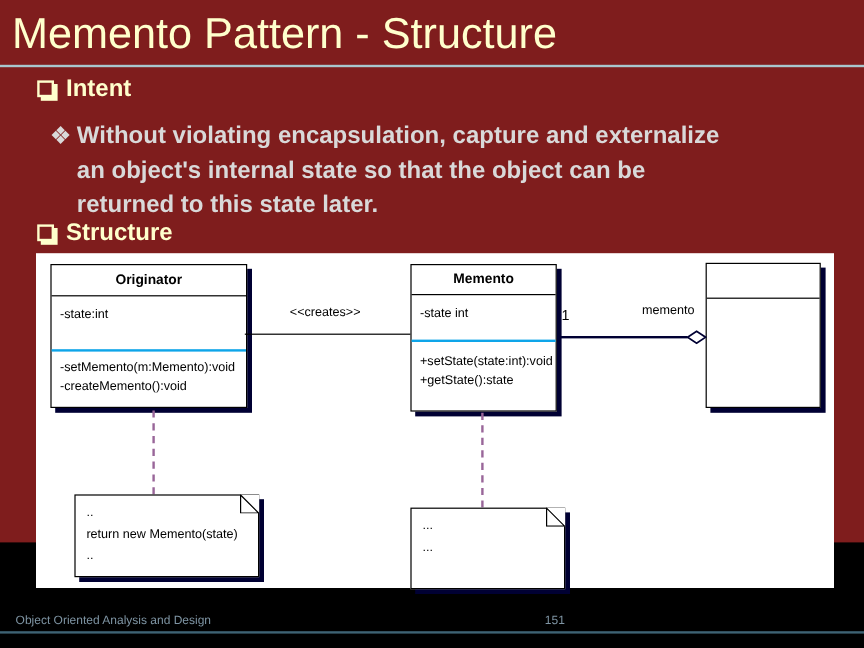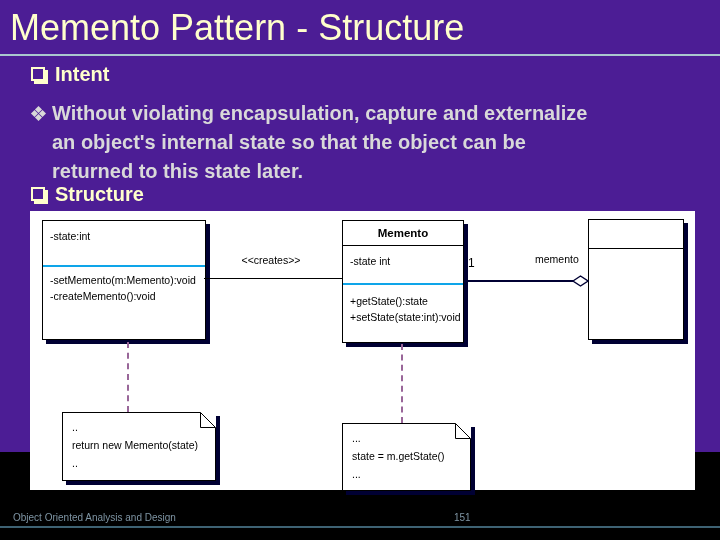--- a/index.html
+++ b/index.html
@@ -1,33 +1,33 @@
 <!DOCTYPE html>
 <html><head>
 <meta charset="utf-8">
 <style>
   html,body{margin:0;padding:0;}
   body{width:720px;height:540px;background:#000;overflow:hidden;
        font-family:"Liberation Sans",sans-serif;}
-  .slide{position:relative;width:720px;height:452px;background:#4c1d95;}
+  .slide{position:relative;width:720px;height:452px;background:#7f1d1d;}
 
   
   .title{position:absolute;left:10px;top:6px;font-size:36px;line-height:44px;
          color:#FFFFCC;white-space:nowrap;}
   .rule-top{position:absolute;left:0;top:54px;width:720px;height:2px;background:#A9C7CE;}
 
   
   .bullet-row{position:absolute;left:8px;display:flex;align-items:center;
               color:#FFFFCC;font-size:20px;font-weight:bold;padding-left:23px;}
   .sq-bullet{display:inline-block;width:10px;height:10px;border:2px solid #FFFFCC;
              box-shadow:3px 3px 0 #FFFFCC;margin-right:10px;margin-bottom:2px;}
   .intent-row{top:63px;}
   .structure-row{top:183px;}
 
-  .intent-body{position:absolute;left:32px;top:99px;width:660px;color:#D9D9D9;
+  .intent-body{position:absolute;left:44px;top:99px;width:660px;color:#D9D9D9;
                font-size:20px;font-weight:bold;}
   .intent-line{line-height:29px;margin-left:20px;white-space:nowrap;}
   .intent-line.first{margin-left:0;}
   .dia-bullet{position:relative;display:inline-block;width:14px;height:14px;
               margin-right:6px;top:1px;}
   .dia-bullet i{position:absolute;width:5px;height:5px;background:#D9D9D9;
                 transform:rotate(45deg);}
   .dia-bullet i:nth-child(1){left:4px;top:0;}
   .dia-bullet i:nth-child(2){left:8px;top:4px;}
   .dia-bullet i:nth-child(3){left:4px;top:8px;}
@@ -85,37 +85,38 @@
   </div>
 
   <div class="bullet-row structure-row">
     <span class="sq-bullet"></span>
     <span>Structure</span>
   </div>
 
   <div class="panel">
 
     <div class="uml-class" style="left:12px;top:9px;width:162px;height:118px">
+      <div class="uml-title" style="height:25px">Originator</div>
       <div class="uml-attrs" style="height:35px">
         <div>-state:int</div>
       </div>
       <div class="uml-methods">
         <div>-setMemento(m:Memento):void</div>
         <div>-createMemento():void</div>
       </div>
     </div>
 
     <div class="uml-class" style="left:312px;top:9px;width:120px;height:121px">
       <div class="uml-title" style="height:24px">Memento</div>
       <div class="uml-attrs" style="height:28px">
         <div>-state int</div>
       </div>
       <div class="uml-methods" style="padding-top:8px">
+        <div>+setState(state:int):void</div>
         <div>+getState():state</div>
-        <div>+setState(state:int):void</div>
       </div>
     </div>
 
     <div class="uml-class" style="left:558px;top:8px;width:94px;height:119px">
       <div class="uml-attrs thin" style="height:19px"></div>
       <div class="uml-methods"></div>
     </div>
 
     <div class="hline" style="left:174px;top:67px;width:138px"></div>
     <div class="dg-label" style="left:191px;top:43px;width:100px;text-align:center">&lt;&lt;creates&gt;&gt;</div>
@@ -139,21 +140,20 @@
       <div class="note-line">return new Memento(state)</div>
       <div class="note-line">..</div>
     </div>
 
     <div class="uml-note" style="left:312px;top:212px;width:118px;height:61px">
       <svg class="fold" width="16" height="16" viewBox="0 0 16 16">
         <polygon points="0,0 16,0 16,16" fill="#ffffff"></polygon>
         <polygon points="0.5,0.5 15.5,15.5 0.5,15.5" fill="#ffffff" stroke="#000000" stroke-width="1"></polygon>
       </svg>
       <div class="note-line">...</div>
-      <div class="note-line">state = m.getState()</div>
       <div class="note-line">...</div>
     </div>
 
   </div>
 
   <div class="footer-text footer-course">Object Oriented Analysis and Design</div>
   <div class="footer-text footer-page">151</div>
   <div class="rule-bottom"></div>
 
 </div>

